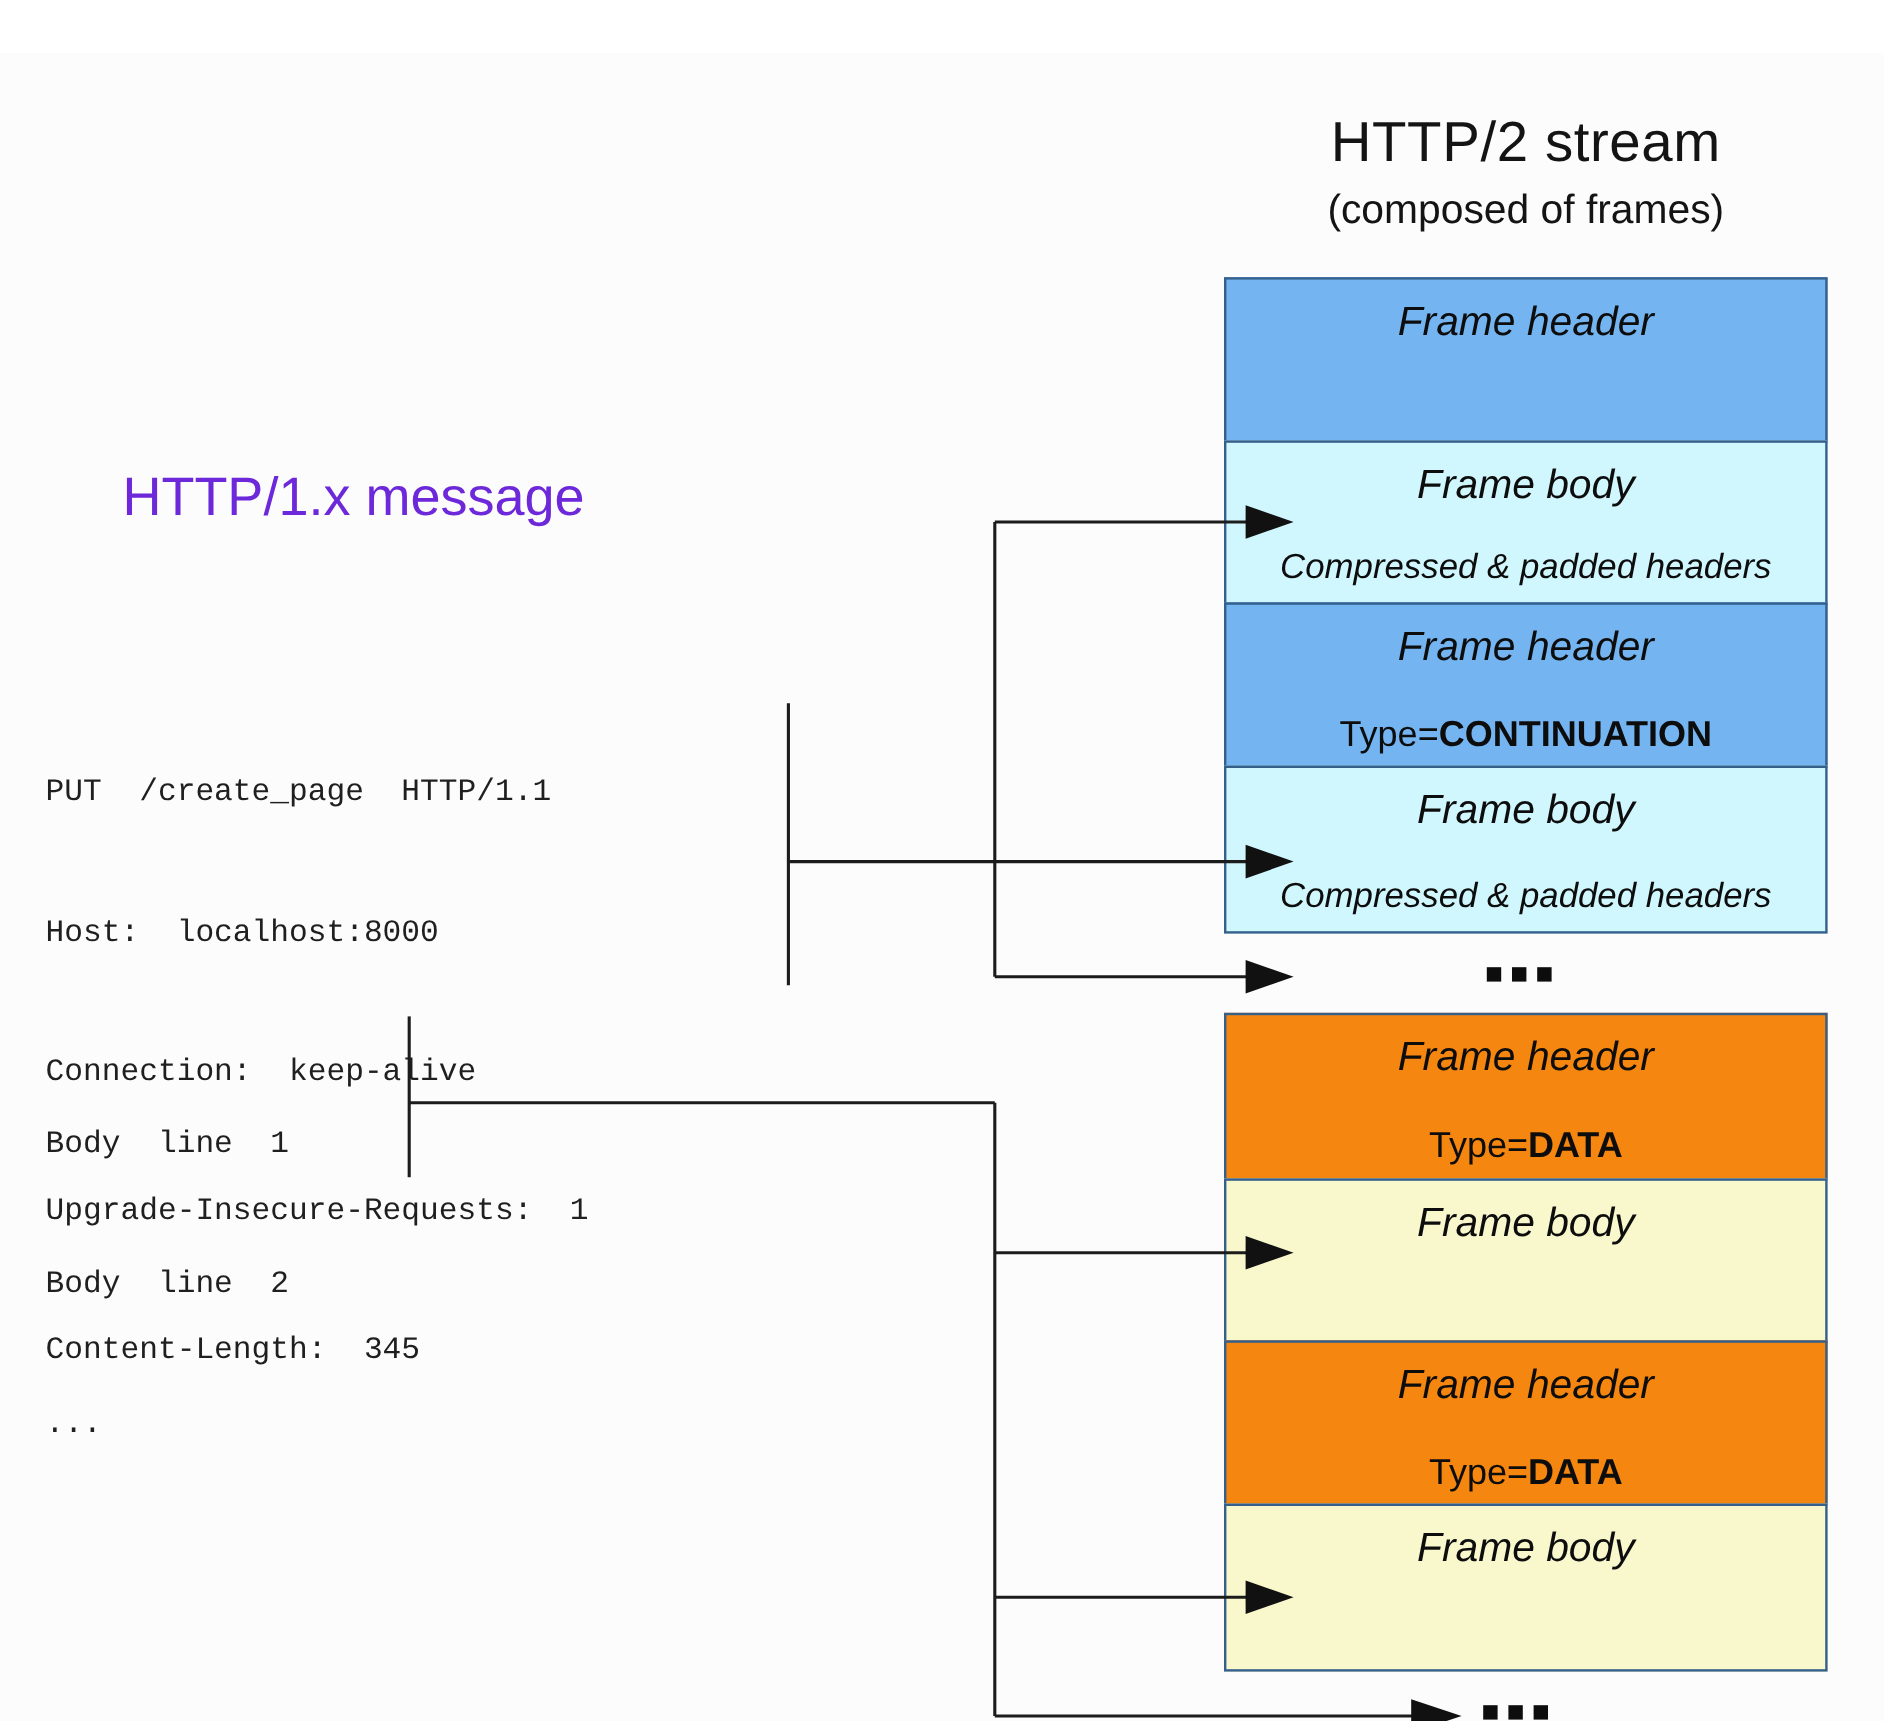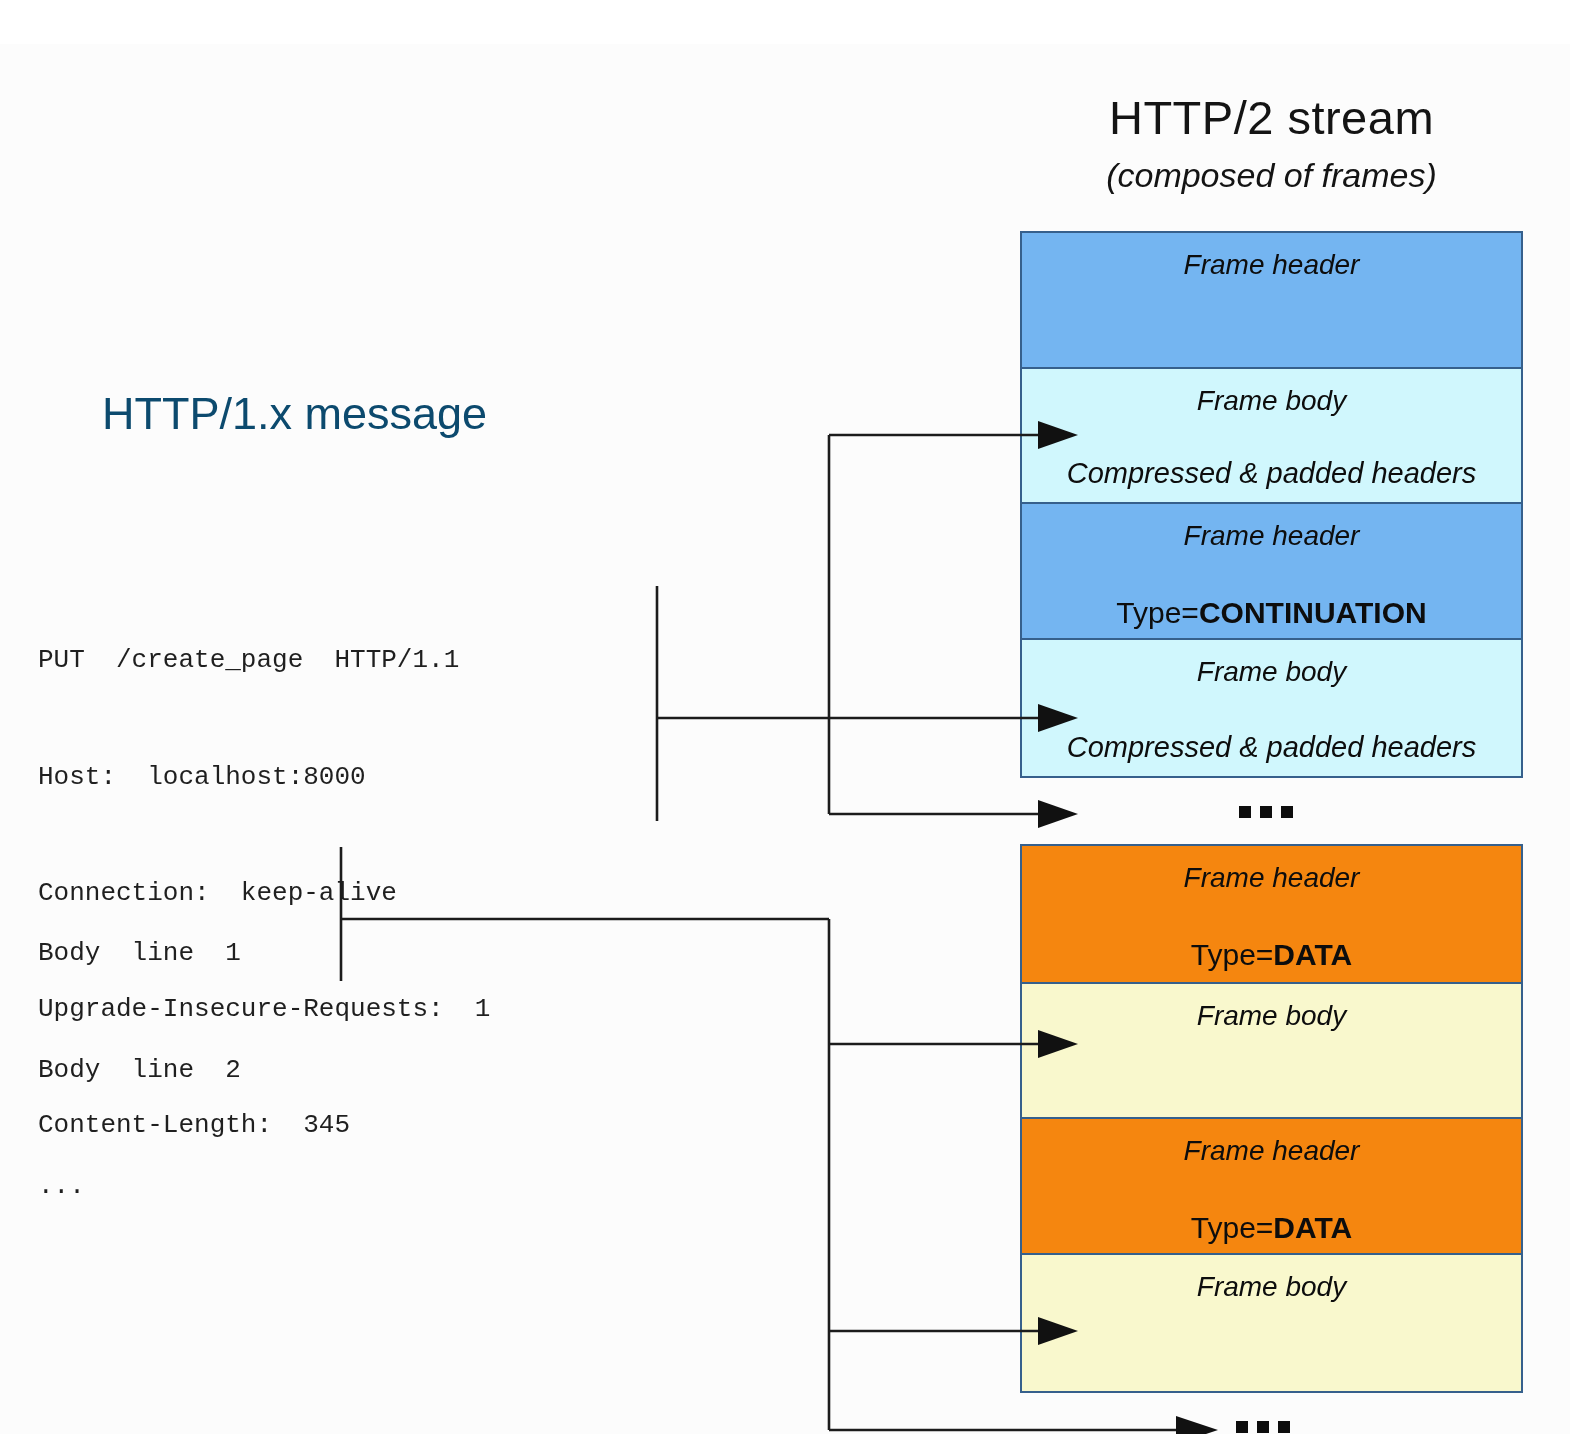--- a/index.html
+++ b/index.html
@@ -9,60 +9,60 @@
     font-family:"Liberation Sans",sans-serif;color:#111;margin-top:44px;
   }
   
   .stream-title{
     position:absolute;left:1020px;top:46px;width:503px;
     text-align:center;font-size:47px;font-weight:400;color:#141414;
     letter-spacing:0.5px;
   }
   .stream-subtitle{
     position:absolute;left:1020px;top:112px;width:503px;
-    text-align:center;font-size:34px;font-style:italic;color:#141414;
+    text-align:center;font-size:34px;color:#141414;
   }
   
   .stack{position:absolute;left:1020px;width:503px;}
   #stackA{top:187px;}
   #stackB{top:800px;}
   .fbox{
     box-sizing:border-box;width:503px;position:relative;
     border:2px solid #36608c;
   }
   .fbox + .fbox{margin-top:-2px;}
   .fbox.blue{background:#74b5f1;}
   .fbox.cyan{background:#d0f7fd;}
   .fbox.orange{background:#f5860f;}
   .fbox.yellow{background:#f9f8cd;}
   .h138{height:138px;}
   .h137{height:137px;}
   .h140{height:140px;}
   .fbox .ftitle{
     position:absolute;top:16px;left:0;width:100%;text-align:center;
-    font-size:28px;font-style:italic;color:#0d0d0d;
+    font-size:34px;font-style:italic;color:#0d0d0d;
   }
   .fbox .ftype{
     position:absolute;top:92px;left:0;width:100%;text-align:center;
     font-size:30px;color:#0d0d0d;
   }
   .fbox .ftype b{font-weight:700;}
   .fbox .fsub{
     position:absolute;bottom:12px;left:0;width:100%;text-align:center;
     font-size:29px;font-style:italic;color:#0d0d0d;white-space:nowrap;
   }
   
   .dots{position:absolute;display:flex;gap:9px;}
   .dots span{width:12px;height:12px;background:#0d0d0d;display:block;}
   #dots1{left:1239px;top:762px;}
   #dots2{left:1236px;top:1377px;}
   
   .msg-title{
     position:absolute;left:102px;top:344px;
-    font-size:45px;font-weight:400;color:#0c4a6e;
+    font-size:45px;font-weight:400;color:#6d28d9;
   }
   .mono-block{
     position:absolute;left:38px;
     font-family:"Liberation Mono",monospace;font-size:26px;
     line-height:38.7px;color:#1f1f1f;white-space:pre;
   }
   #request-block{top:520px;}
   #body-block{top:813px;}
   
   #wires{position:absolute;left:0;top:0;width:1570px;height:1434px;pointer-events:none;}

